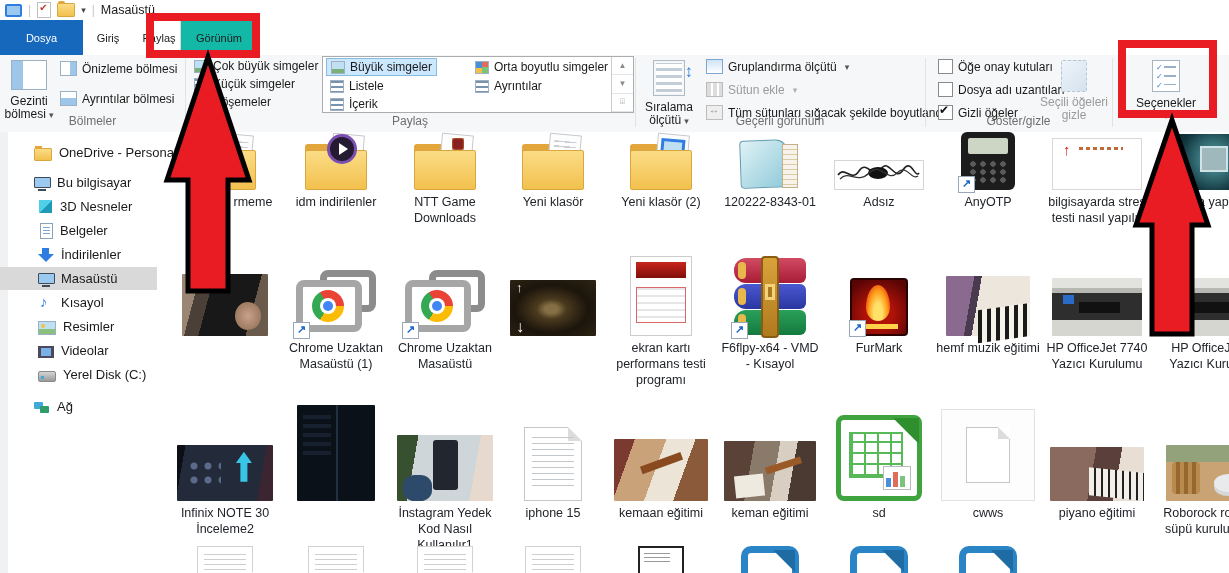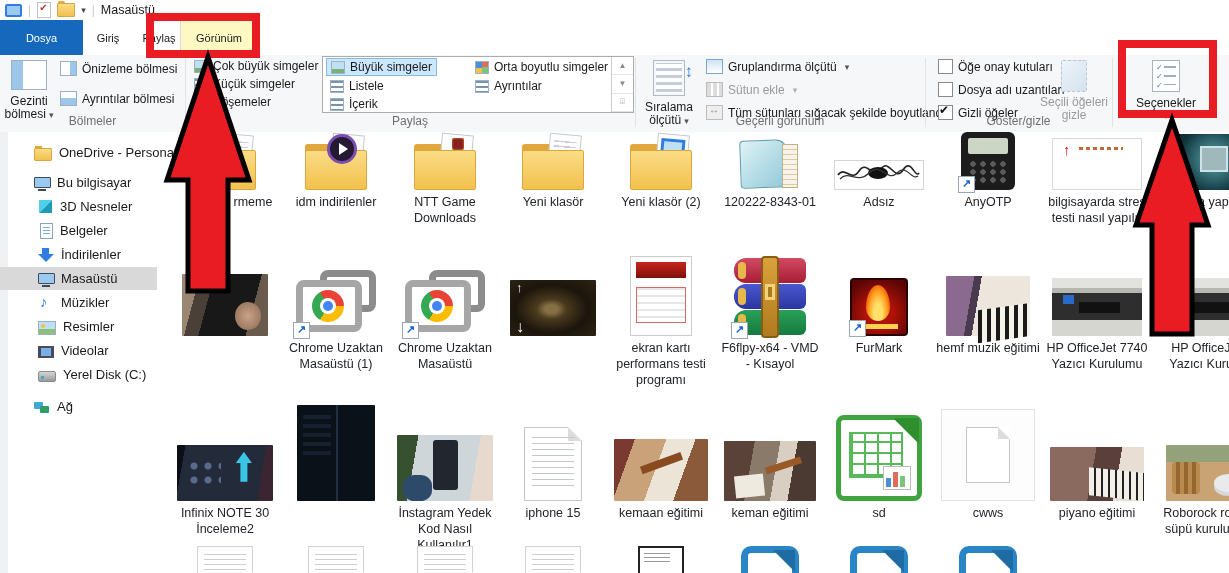--- a/index.html
+++ b/index.html
@@ -14,21 +14,21 @@
   .qcheck::before{content:"✔";position:absolute;left:1px;top:-1px;font-size:10px;color:#c0392b}
   .qfolder{width:16px;height:12px;background:linear-gradient(#fbdc86,#f2c14e);border:1px solid #d9a73f;border-radius:1px;position:relative}
   .qfolder::before{content:"";position:absolute;left:0;top:-3px;width:7px;height:3px;background:#e2a63d;border-radius:2px 2px 0 0}
   .qcaret{font-size:9px;color:#444}
   
   #tabrow{position:absolute;left:0;top:20px;width:1229px;height:35px;background:#fff}
   .tab{position:absolute;top:0;height:35px;display:flex;align-items:center;justify-content:center;font-size:11px}
   .tab-file{left:0;width:83px;background:#1668bc;color:#fff}
   .tab-home{left:83px;width:50px}
   .tab-share{left:133px;width:52px}
-  .tab-view{left:180px;width:78px;background:#fef9c3;border:1px solid #dadbdc;border-bottom:none;box-sizing:border-box}
+  .tab-view{left:180px;width:78px;background:#14b8a6;border:1px solid #dadbdc;border-bottom:none;box-sizing:border-box}
   
   #ribbon{position:absolute;left:0;top:55px;width:1229px;height:77px;background:#f6f7f8;border-bottom:1px solid #d5d6d7;box-sizing:content-box}
   .vdiv{position:absolute;top:3px;height:69px;width:1px;background:#e2e3e4}
   .grouplabel{position:absolute;top:59px;font-size:12px;color:#6e6e6e;text-align:center}
   .bigbtn{position:absolute;top:2px;height:71px;display:flex;flex-direction:column;align-items:center;font-size:12px;line-height:13px;text-align:center}
   .smallbtn{position:absolute;display:flex;align-items:center;gap:5px;font-size:12px;white-space:nowrap}
   .caret::after{content:"▾";font-size:9px;color:#555;margin-left:3px}
   .gray{color:#9a9a9a}
   .gray.caret::after{color:#b0b0b0}
   .ipane-lg{width:34px;height:28px;background:#fff;border:1px solid #9ab0c4;position:relative;margin-bottom:5px}
@@ -357,21 +357,21 @@
     <div class="sitem lvl2" style="top:111px">
       <span class="nic ndl"></span>
       <span>İndirilenler</span>
     </div>
     <div class="sitem lvl2 sel" style="top:135px">
       <span class="nic npc"></span>
       <span>Masaüstü</span>
     </div>
     <div class="sitem lvl2" style="top:159px">
       <span class="nic nmusic"></span>
-      <span>Müzikler</span>
+      <span>Kısayol</span>
     </div>
     <div class="sitem lvl2" style="top:183px">
       <span class="nic npic"></span>
       <span>Resimler</span>
     </div>
     <div class="sitem lvl2" style="top:207px">
       <span class="nic nvideo"></span>
       <span>Videolar</span>
     </div>
     <div class="sitem lvl2" style="top:231px">

